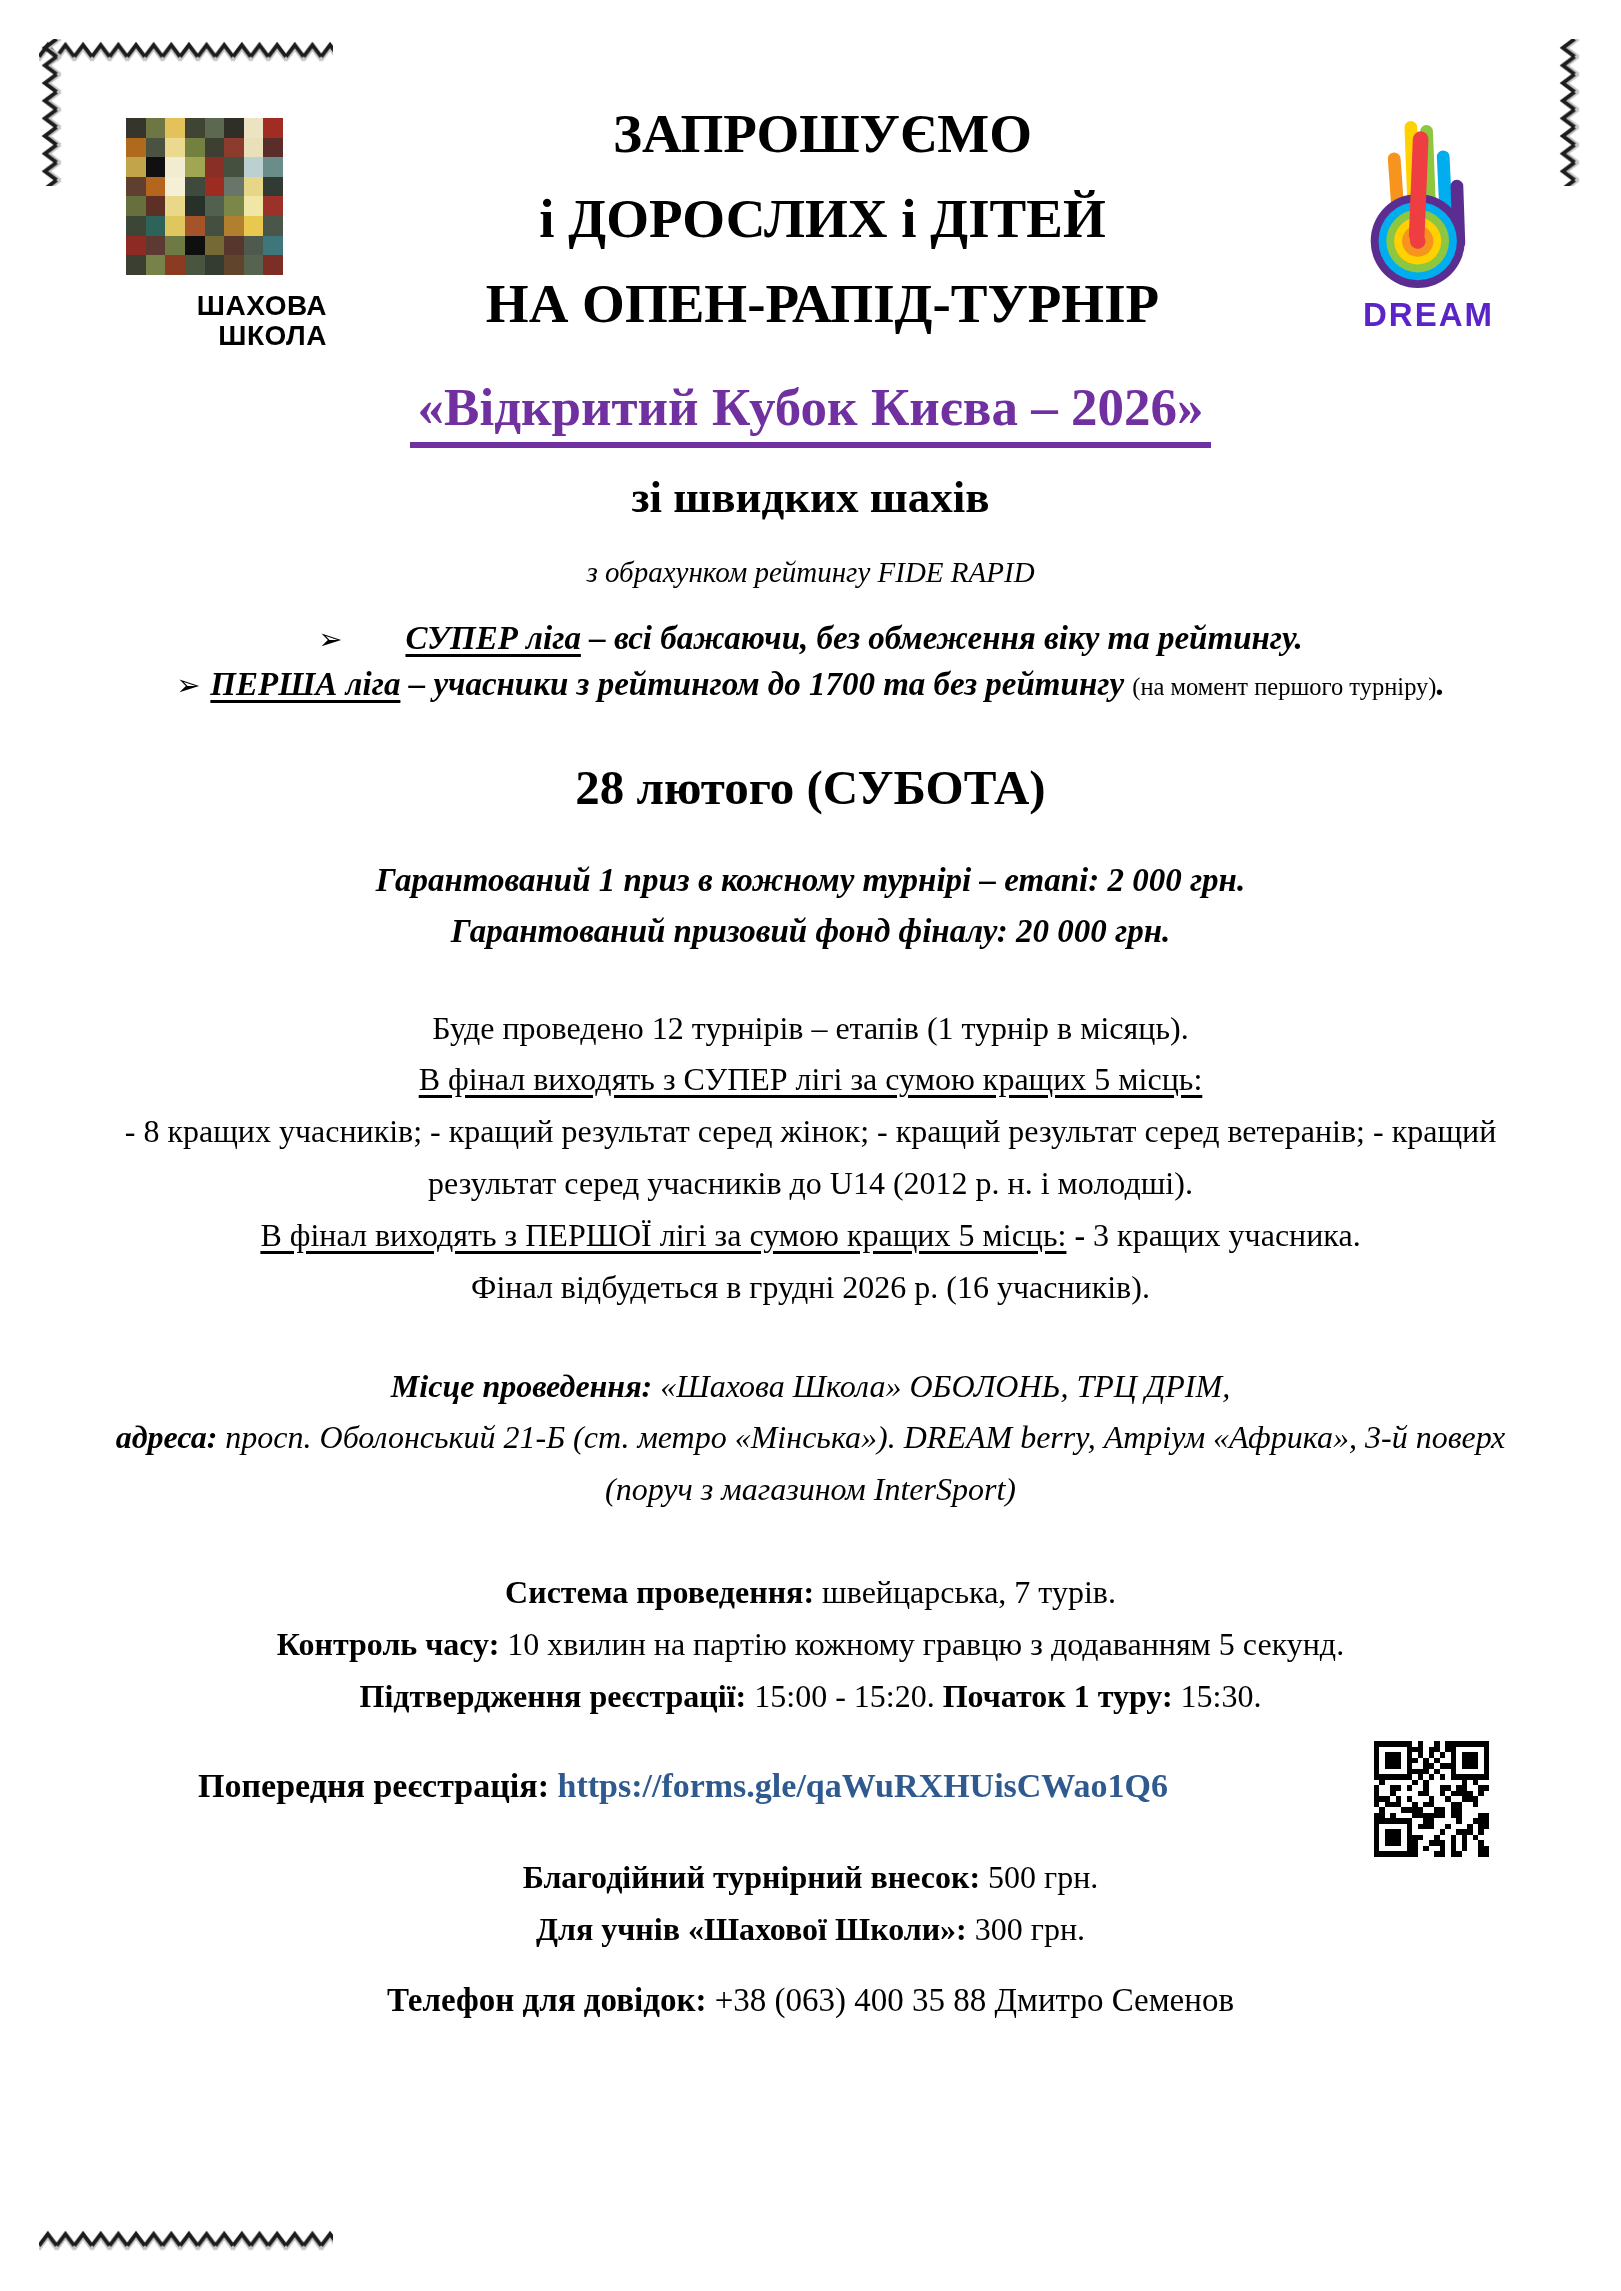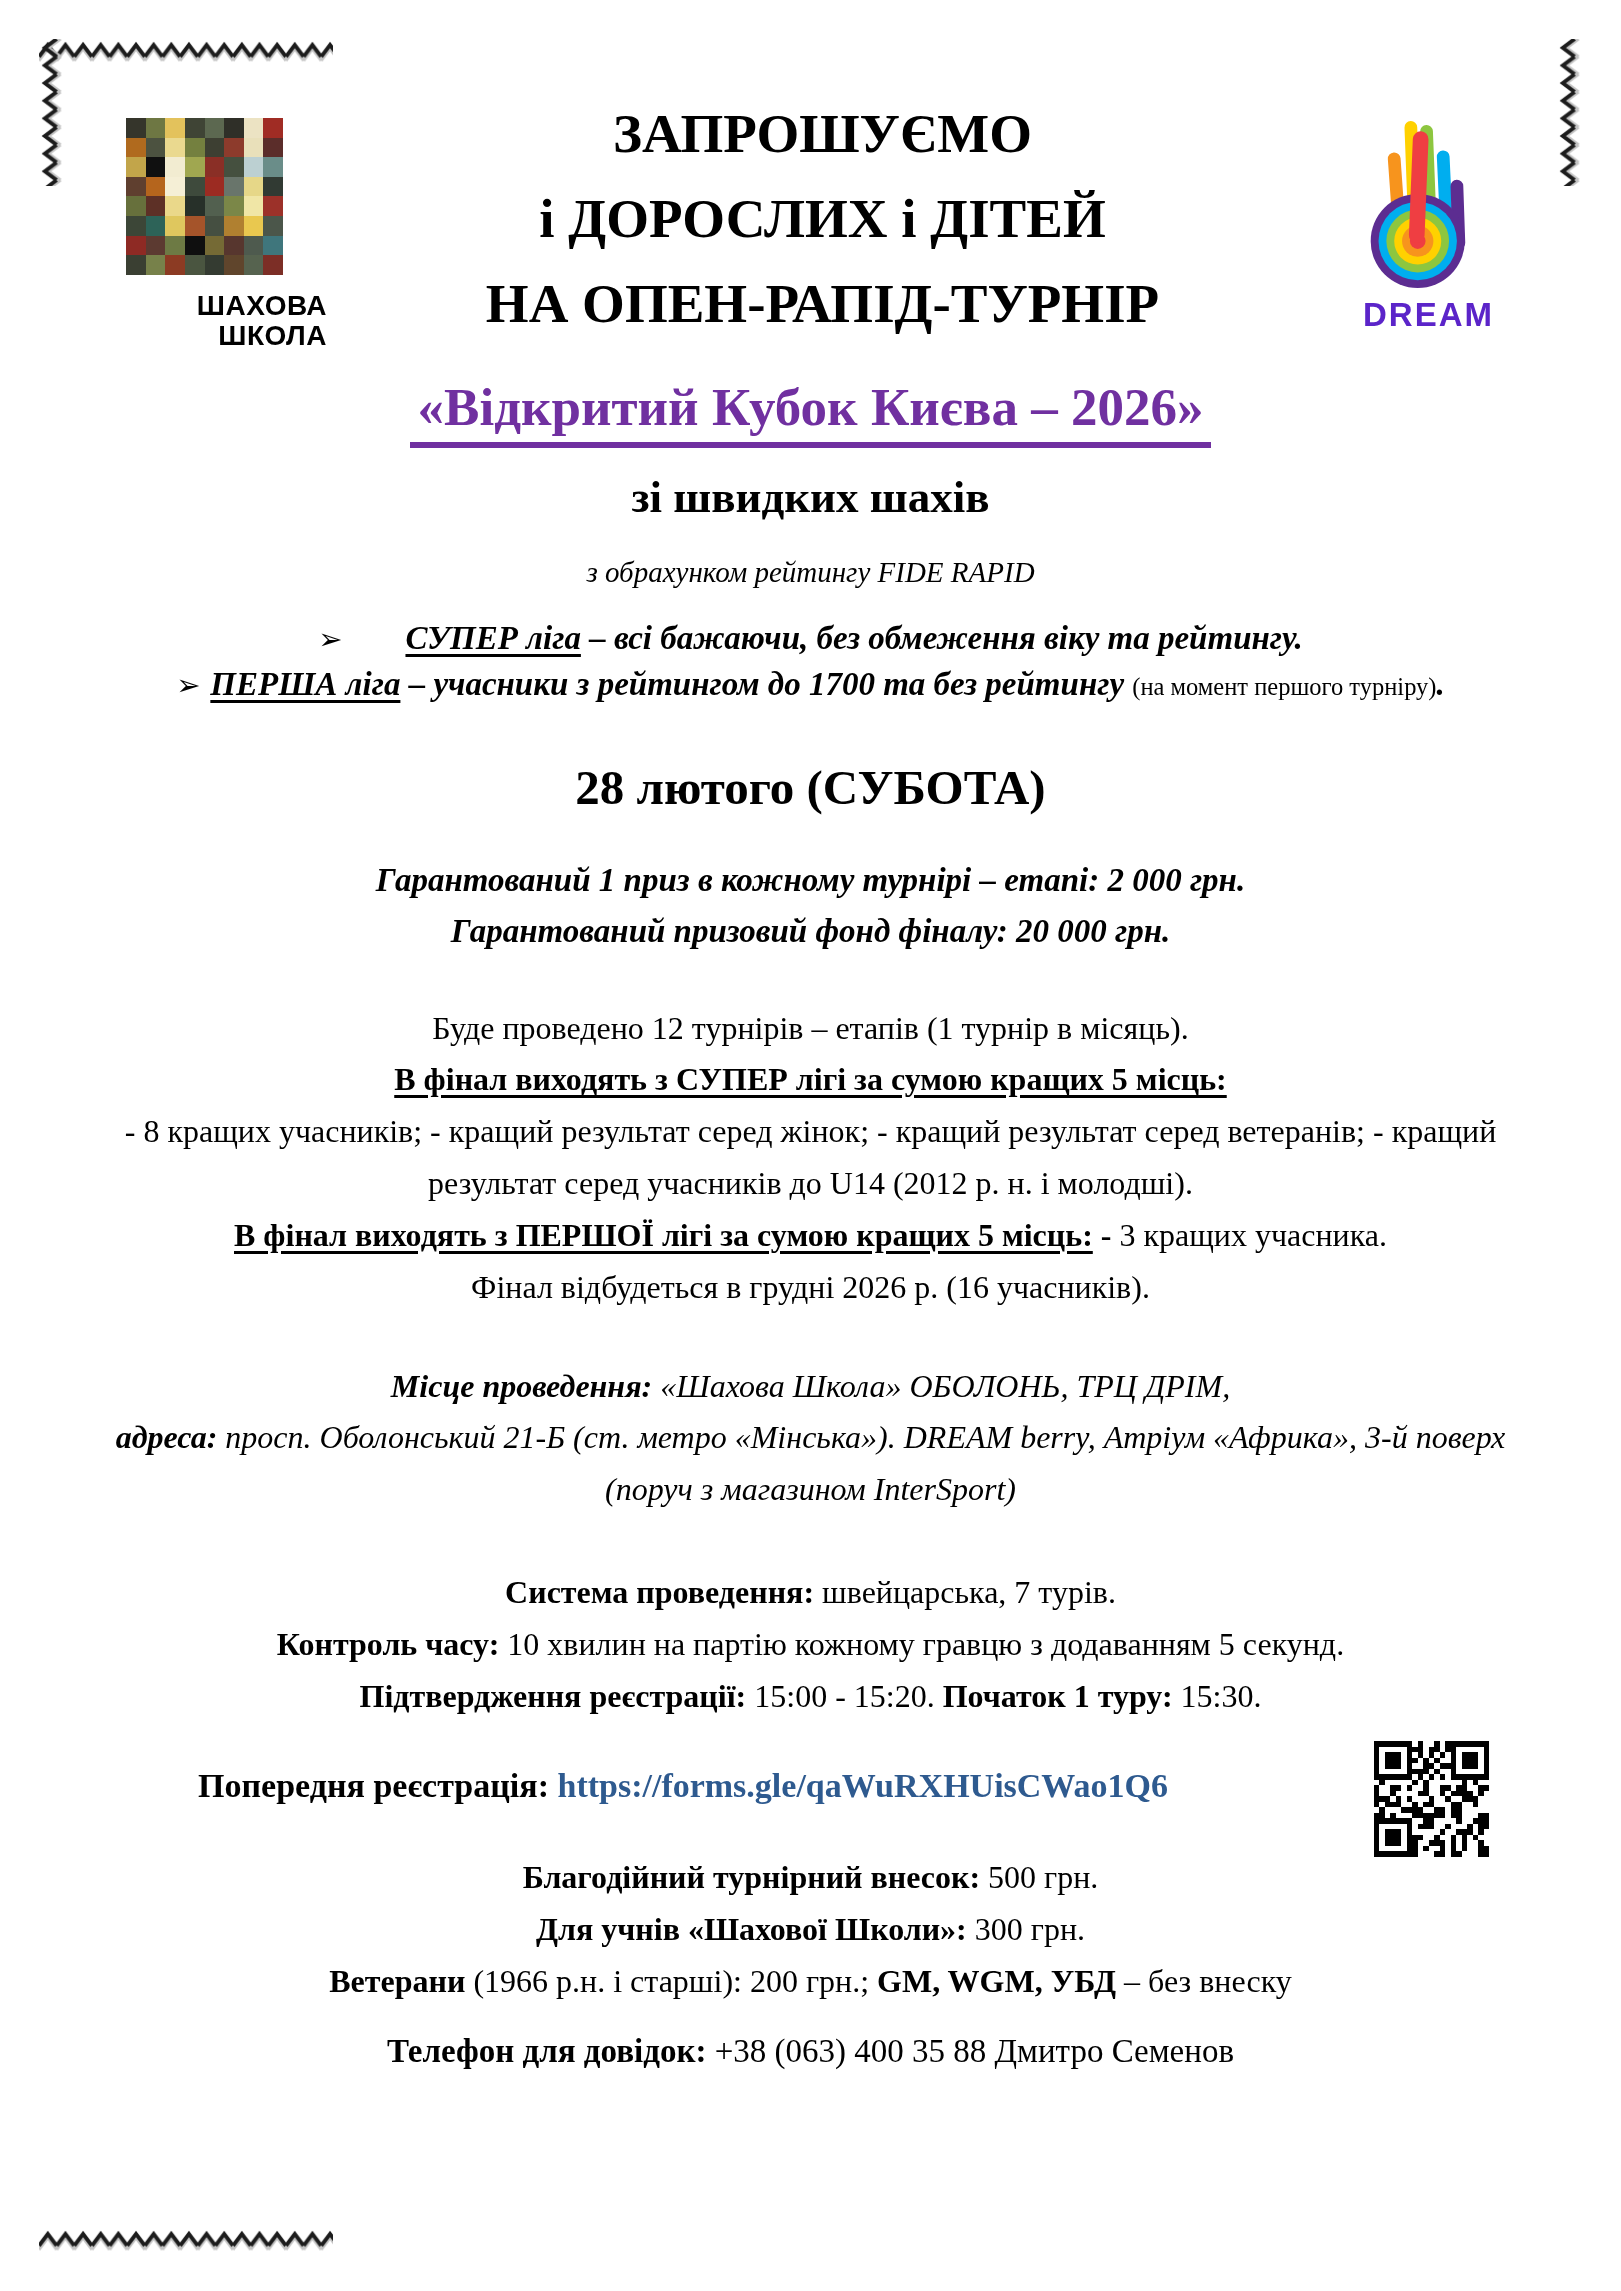--- a/index.html
+++ b/index.html
@@ -40,21 +40,21 @@
   .league-note{font-size:24.5px;font-weight:normal;font-style:normal;}
   
   .date-line{margin-top:51px;font-size:49px;font-weight:bold;}
   .prizes{margin-top:39px;font-size:33px;font-weight:bold;font-style:italic;line-height:1.55;}
   
   .para{font-size:32px;line-height:1.62;}
   .finals{margin-top:45px;}
   .venue{margin-top:47px;font-style:italic;}
   .rules{margin-top:51px;}
   .b{font-weight:bold;}
-  .bu{font-weight:bold;text-decoration:underline;text-decoration-thickness:2.9px;text-underline-offset:4.9px;}
+  .bu{font-weight:normal;text-decoration:underline;text-decoration-thickness:2.9px;text-underline-offset:4.9px;}
   .registration{margin-top:45px;font-size:34px;font-weight:bold;margin-right:255px;}
   .reg-link{color:#2E5A8F;text-decoration:none;cursor:pointer;}
   .awards{margin-top:47px;}
   .contact{margin-top:25.5px;font-size:33px;}
   .qr{position:absolute;left:1363px;top:1728px;width:137px;height:142px;}
 </style>
 </head>
 <body>
 
 <div class="page">
@@ -238,23 +238,20 @@
     <div class="registration">
       <span>Попередня реєстрація: </span><a class="reg-link">https://forms.gle/qaWuRXHUisCWao1Q6</a>
     </div>
 
     <div class="para awards">
       <div>
         <span class="b">Благодійний турнірний внесок: </span><span>500 грн.</span>
       </div>
       <div>
         <span class="b">Для учнів «Шахової Школи»: </span><span>300 грн.</span>
-      </div>
-      <div>
-        <span class="b">Ветерани </span><span>(1966 р.н. і старші): 200 грн.; </span><span class="b">GM, WGM, УБД </span><span>– без внеску</span>
       </div>
     </div>
 
     <div class="contact">
       <span class="b">Телефон для довідок: </span><span>+38 (063) 400 35 88 Дмитро Семенов</span>
     </div>
 
   </div>
 
   <svg class="qr" id="qr-svg" viewBox="0 0 25 25" shape-rendering="crispEdges">

